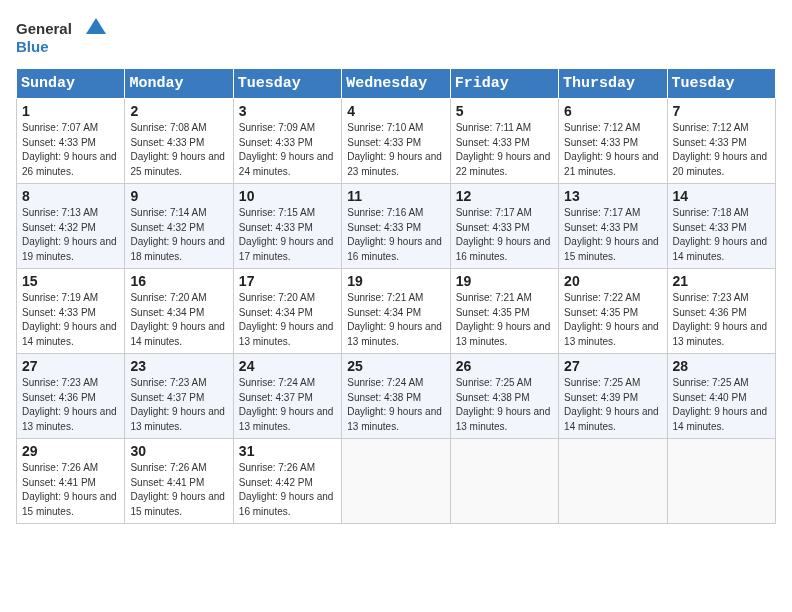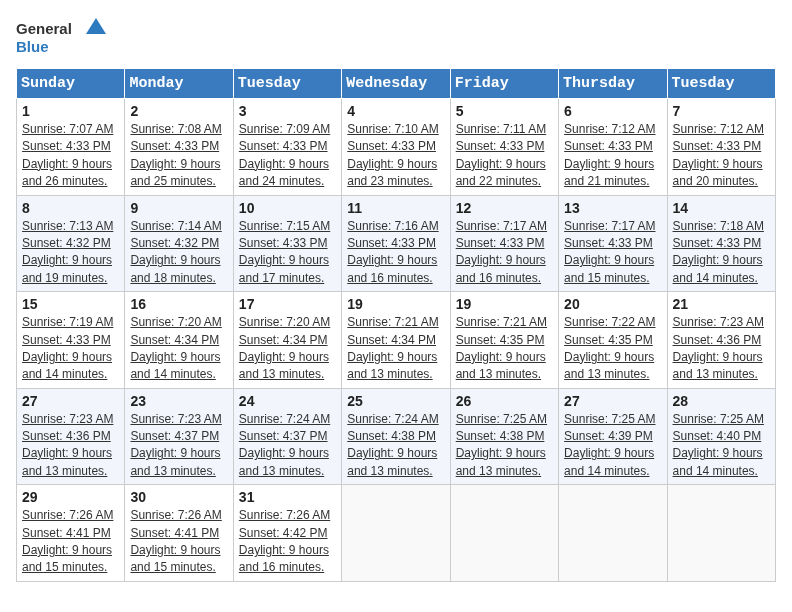--- a/index.html
+++ b/index.html
@@ -60,24 +60,23 @@
       background: #f2f6fc;
     }
     .day-number {
       font-size: 14px;
       font-weight: bold;
       color: #222;
       display: block;
       margin-bottom: 2px;
     }
     .day-info {
-      font-size: 12px;
+      font-size: 10px;
       color: #333;
       line-height: 1.45;
-      text-decoration: underline;
     }
     .empty-cell {
       background: #f9f9f9 !important;
     }
   </style>
 </head>
 <body>
 
 <div class="header-area">
   <div class="logo">

